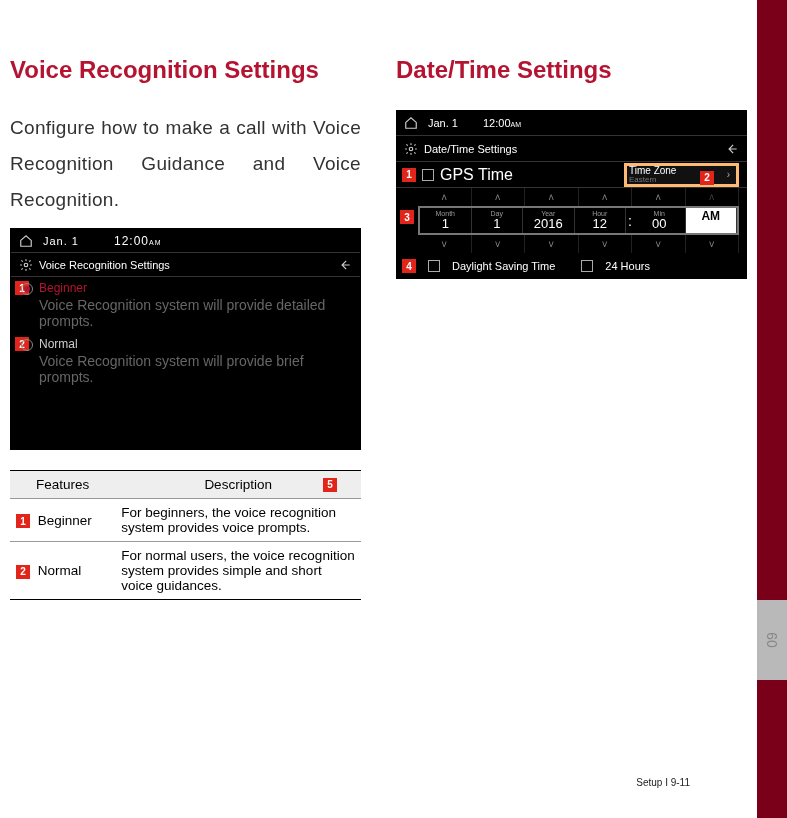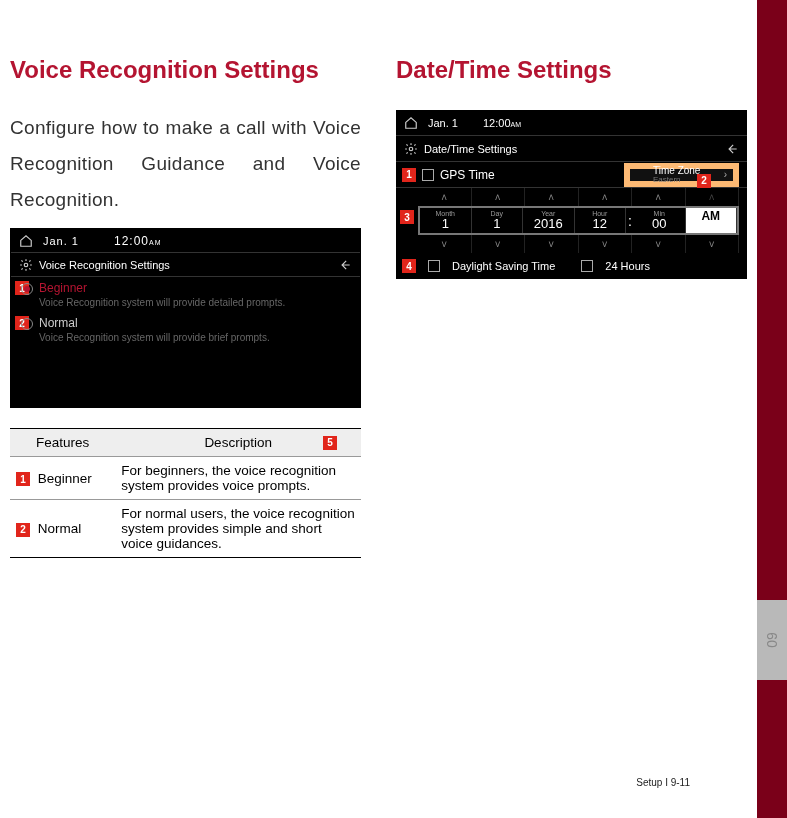--- a/index.html
+++ b/index.html
@@ -65,21 +65,21 @@
   .opt-row .radio {
     position:absolute; left:10px; top:6px;
     width:12px; height:12px; border:1px solid #888; border-radius:50%;
     display:flex; align-items:center; justify-content:center;
   }
   .opt-row.selected .radio::after {
     content:""; width:6px; height:6px; background:#b41431; border-radius:50%;
   }
   .opt-row .lbl { color:#ccc; font-size:12px;}
   .opt-row.selected .lbl { color:#b41431;}
-  .opt-row .sub { color:#666; font-size:10px; margin-top:2px;}
+  .opt-row .sub { color:#666; font-size:14px; margin-top:2px;}
   .num-tag {
     position:absolute; left:-2px; top:4px;
     background:#e1251b; color:#fff; width:14px; height:14px;
     font-size:10px; display:flex; align-items:center; justify-content:center;
     font-weight:bold;
   }
   .shot .num-tag { left:4px; }
   .shot-pad { height:60px; }
 
   
@@ -105,24 +105,24 @@
   
   .shot2 { background:#000; color:#fff; font-size:11px; position:relative; margin-top:8px;}
   .shot2 .row {
     display:flex; align-items:center; height:26px;
     border-bottom:1px solid #333; padding:0 8px; position:relative;
   }
   .cbx {
     width:12px; height:12px; border:1px solid #aaa; margin-right:6px;
     display:inline-block; flex-shrink:0;
   }
-  .tz-label { color:#fff; font-size:12px; margin-right:auto;}
+  .tz-label { color:#fff; font-size:16px; margin-right:auto;}
   .tz-box {
-    background:#111; border:6px solid #fdba74; height:24px;
-    display:flex; align-items:center; padding:0 20px 0 23px;
+    background:#111; border:3px solid #fdba74; height:24px;
+    display:flex; align-items:center; padding:0 20px 0 2px;
     font-size:10px; line-height:1; position:relative; width:115px;
   }
   .tz-box .small { font-size:8px; color:#777;}
   .tz-box .chev { position:absolute; right:6px; top:50%; transform:translateY(-50%); color:#aaa; font-size:10px;}
   .arrows { display:flex; }
   .arrows .cell {
     flex:1; height:18px; display:flex; align-items:center; justify-content:center;
     color:#888; font-size:10px; border-right:1px solid #222;
   }
   .vals { display:flex; border:2px solid #777; }

